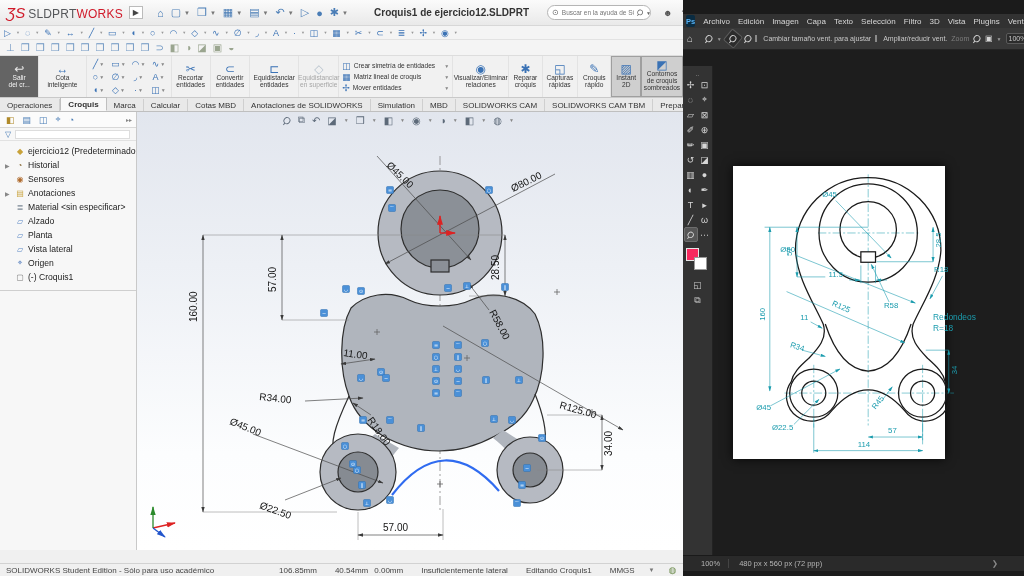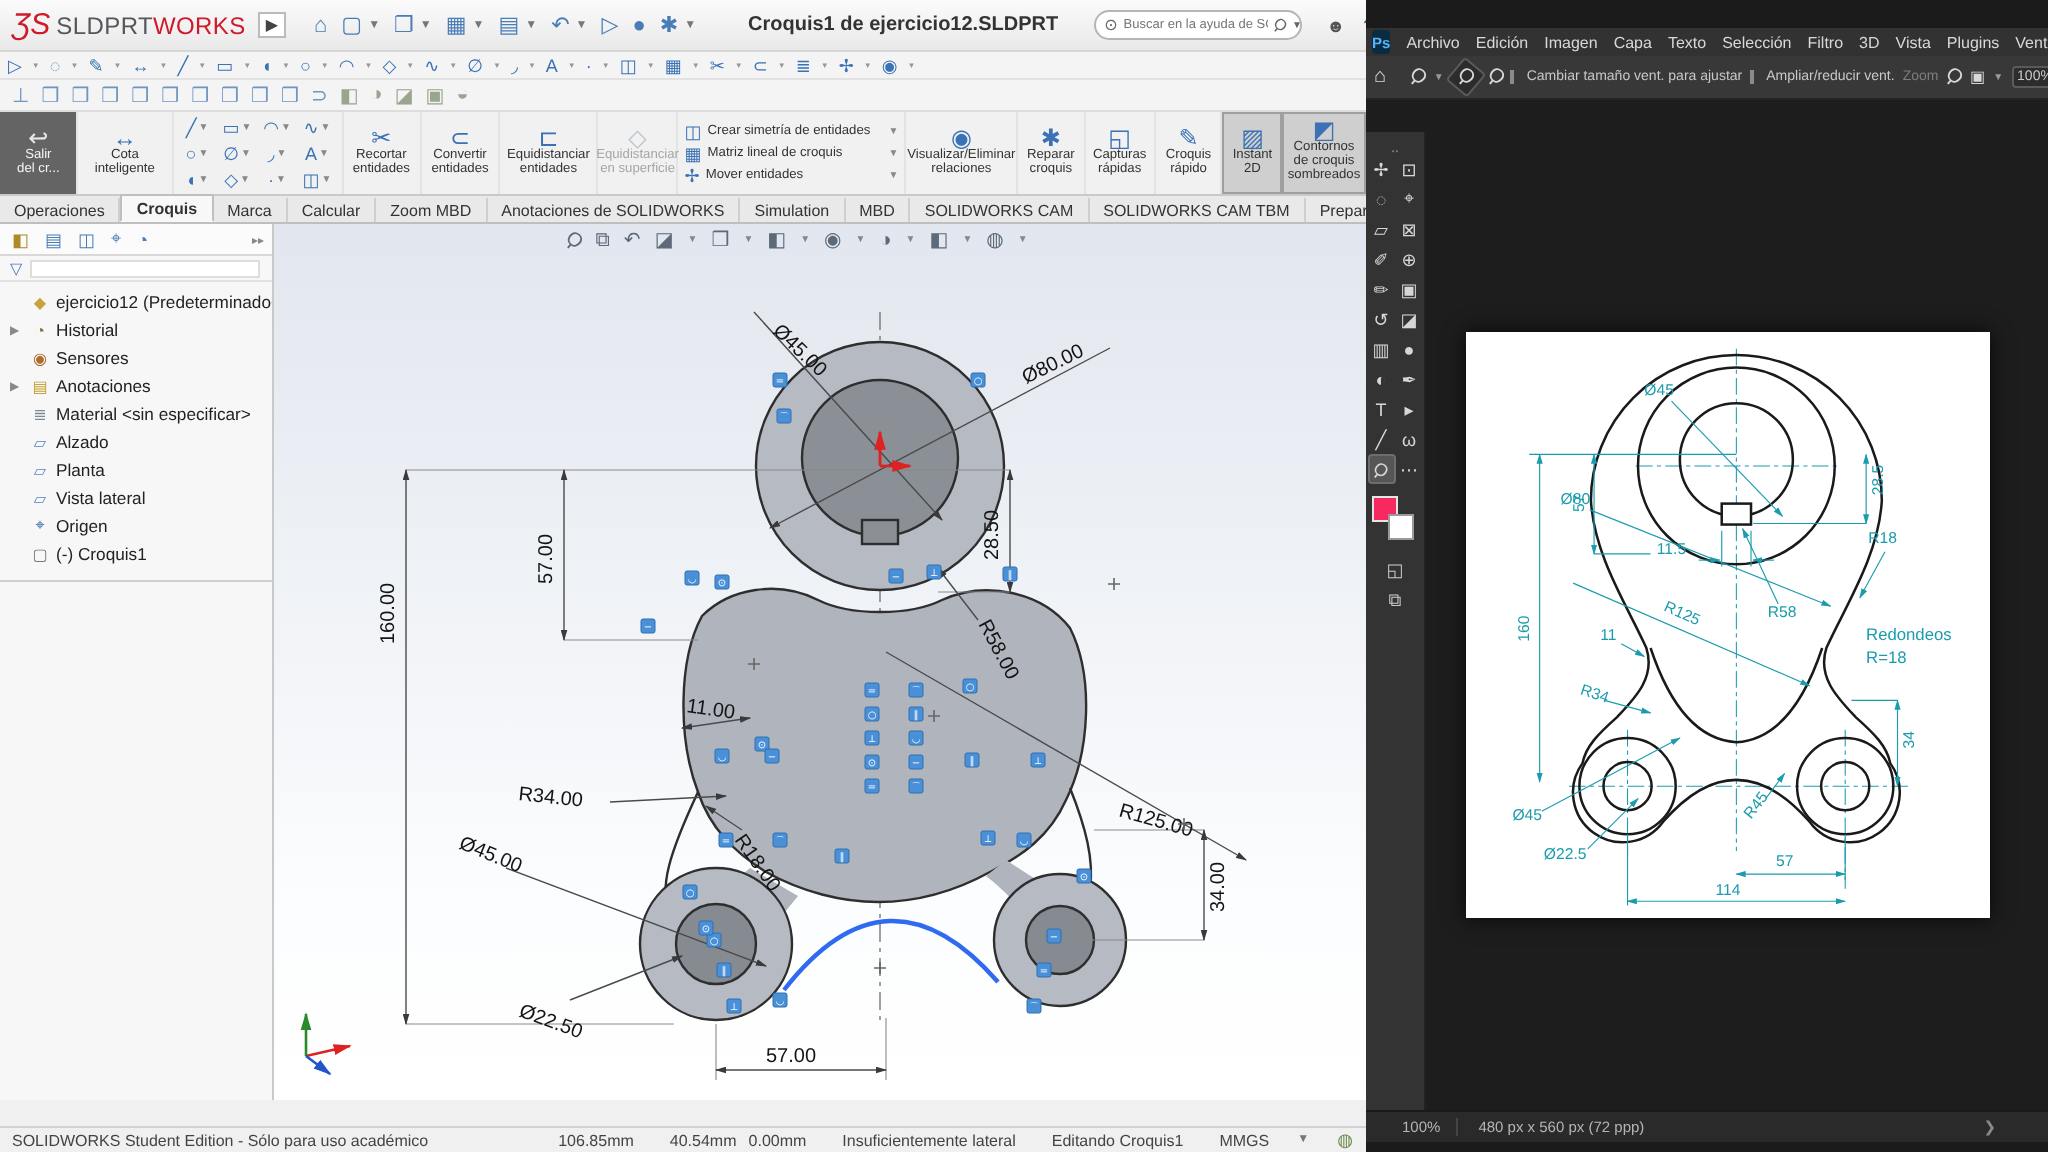--- a/index.html
+++ b/index.html
@@ -96,21 +96,21 @@
   .ps-tools{position:absolute;left:0;top:66px;width:30px;height:489px;background:#333333;border-right:1px solid #222;padding-top:3px}
   .ps-tools .grip{display:block;text-align:center;color:#888;font-size:7px;height:8px}
   .toolgrid{display:grid;grid-template-columns:14px 14px;justify-content:center;grid-auto-rows:15px}
   .tool{display:flex;align-items:center;justify-content:center;font-size:9px;color:#d6d6d6;cursor:default}
   .tool.active{background:#565656;border:1px solid #6d6d6d;border-radius:2px}
   .swatches{position:relative;width:24px;height:26px;margin:6px auto 2px}
   .fg{position:absolute;left:0;top:0;width:13px;height:13px;border:1px solid #e6e6e6}
   .bg{position:absolute;left:8px;top:9px;width:13px;height:13px;background:#fff;border:1px solid #9a9a9a}
   .belowtools{display:flex;flex-direction:column;align-items:center;gap:5px;margin-top:6px;color:#c9c9c9;font-size:9px}
   .ps-canvas{position:absolute;left:30px;top:66px;width:311px;height:489px;background:#1d1d1d}
-  .ps-image{position:absolute;left:20px;top:100px;width:262px;height:293px;background:#fff;box-shadow:0 0 10px rgba(0,0,0,.8)}
+  .ps-image{position:absolute;left:20px;top:100px;width:212px;height:293px;background:#fff;box-shadow:0 0 10px rgba(0,0,0,.8)}
   .ps-image svg{display:block;width:262px;height:293px}
   .ps-status{position:absolute;left:0;top:555px;width:341px;height:16px;background:#2a2a2a;border-top:1px solid #1a1a1a;display:flex;align-items:center;font-size:7.5px;color:#b5b5b5;gap:10px}
   .ps-status .z{margin-left:18px;border-right:1px solid #444;padding-right:8px}
   .ps-status .chev{margin-left:auto;margin-right:26px;color:#8a8a8a}
   .psfoot{position:absolute;left:0;top:571px;width:341px;height:5px;background:#1b1b1b}
   
   .pl{stroke:#1a1a1a;stroke-width:2.4;fill:none}
   .cl{stroke:#1b9cae;stroke-width:1;fill:none;stroke-dasharray:16 4 4 4}
   .dl{stroke:#1b9cae;stroke-width:1.1;fill:none}
   .dt{font-size:15px;fill:#1b9cae;font-family:"Liberation Sans",sans-serif}
@@ -350,21 +350,21 @@
         <span class="bic">◩</span>
         <span>Contornos de croquis sombreados</span>
       </div>
     </div>
 
     <div class="sw-tabs">
         <div class="rtab">Operaciones</div>
         <div class="rtab active">Croquis</div>
         <div class="rtab">Marca</div>
         <div class="rtab">Calcular</div>
-        <div class="rtab">Zoom MBD</div>
+        <div class="rtab">Cotas MBD</div>
         <div class="rtab">Anotaciones de SOLIDWORKS</div>
         <div class="rtab">Simulation</div>
         <div class="rtab">MBD</div>
         <div class="rtab">SOLIDWORKS CAM</div>
         <div class="rtab">SOLIDWORKS CAM TBM</div>
         <div class="rtab">Preparación del análisis</div>
         <div class="tabctl">
           <span>⌃</span>
           <span>—</span>
           <span>❐</span>

